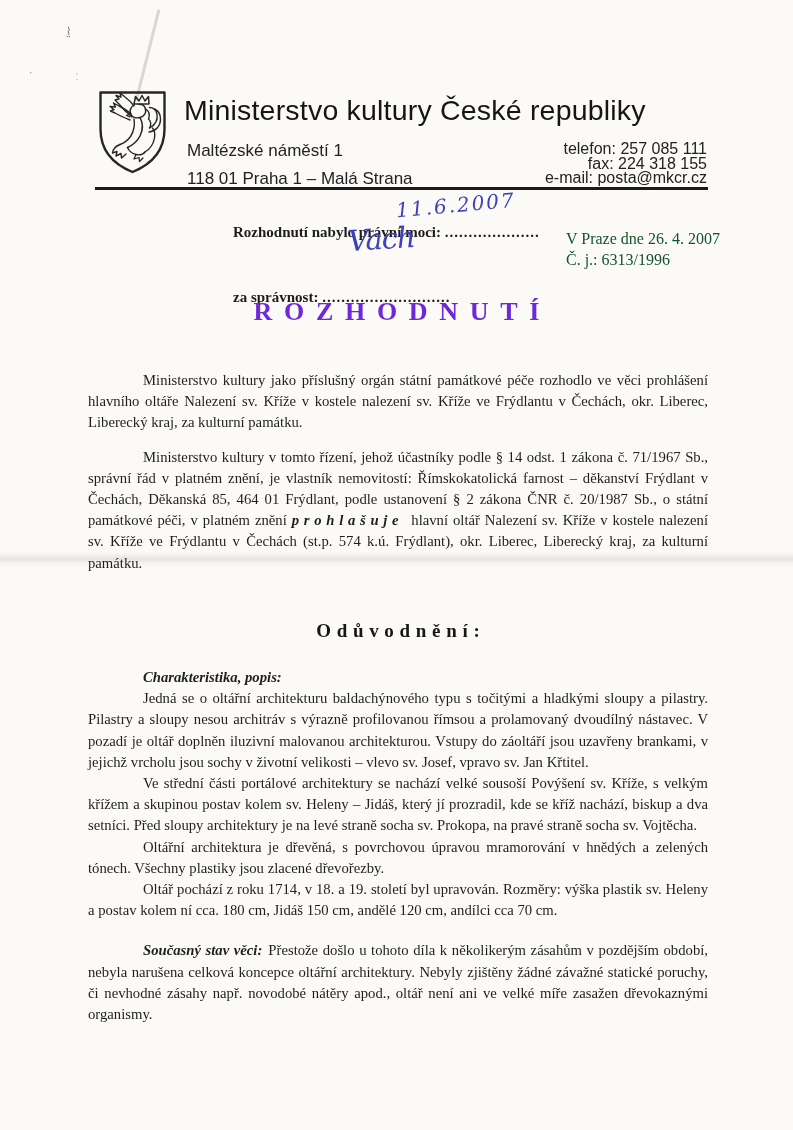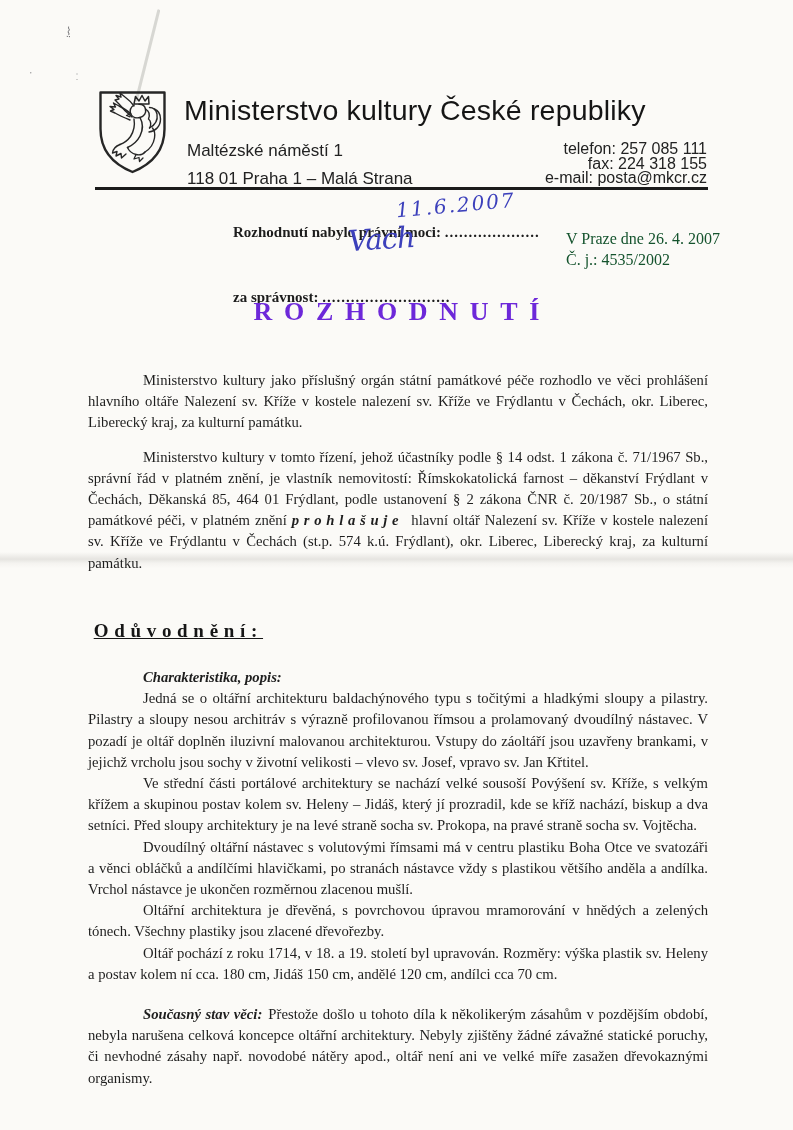--- a/index.html
+++ b/index.html
@@ -64,22 +64,22 @@
   }
   
   .body-text{
     position:absolute;left:88px;top:370px;width:620px;
     font-size:14.7px;line-height:21.2px;text-align:justify;color:#1e1e1e;
   }
   .body-text p{margin:0;text-indent:55px;}
   .p-op1{margin-bottom:13px !important;}
   .emph{font-weight:bold;font-style:italic;letter-spacing:.32em;margin:0 8px 0 5px;white-space:nowrap;}
   .just-heading{
-    margin:46px 0 26px 0;text-align:left;text-indent:.3em;
-    font-size:19px;font-weight:bold;letter-spacing:.3em;color:#161616;text-decoration:underline;
+    margin:46px 0 26px 0;text-align:center;text-indent:.3em;
+    font-size:19px;font-weight:bold;letter-spacing:.3em;color:#161616;
   }
   .runin{font-weight:bold;font-style:italic;margin-right:6px;}
   .char-head{display:block;text-indent:55px;margin-bottom:0;}
   .p-state{margin-top:19px !important;}
   [data-name]{box-sizing:border-box;}
 </style>
 </head>
 <body>
 
 <div class="scan" data-name="scanned-decision-document">
@@ -125,34 +125,33 @@
     <div data-name="email-line">e-mail: posta@mkcr.cz</div>
   </div>
   <div class="head-rule" data-name="letterhead-divider"></div>
 
   <div class="meta-line meta-legal" data-name="legal-force-line"><span data-name="legal-force-label">Rozhodnutí nabylo právní moci: </span><span class="dots" data-name="dotted-line">....................</span></div>
   <div class="hand hand-date" data-name="handwritten-legal-force-date">11.6.2007</div>
   <div class="meta-line meta-correct" data-name="correctness-line"><span data-name="correctness-label">za správnost: </span><span class="dots" data-name="dotted-line">...........................</span></div>
   <div class="hand hand-sign" data-name="handwritten-signature">Vach</div>
   <div class="place-block" data-name="place-and-reference-block">
     <div data-name="place-date-line">V Praze dne 26. 4. 2007</div>
-    <div data-name="reference-number-line">Č. j.: 4535/2002</div>
+    <div data-name="reference-number-line">Č. j.: 6313/1996</div>
   </div>
 
   <div class="doc-title" data-name="document-title">ROZHODNUTÍ</div>
 
   <div class="body-text" data-name="document-body">
     <p class="p-op1" data-name="operative-paragraph-1">Ministerstvo kultury jako příslušný orgán státní památkové péče rozhodlo ve věci prohlášení hlavního oltáře Nalezení sv. Kříže v kostele nalezení sv. Kříže ve Frýdlantu v Čechách, okr. Liberec, Liberecký kraj, za kulturní památku.</p>
     <p data-name="operative-paragraph-2"><span data-name="operative-2-before">Ministerstvo kultury v tomto řízení, jehož účastníky podle § 14 odst. 1 zákona č. 71/1967 Sb., správní řád v platném znění, je vlastník nemovitostí: Římskokatolická farnost – děkanství Frýdlant v Čechách, Děkanská 85, 464 01 Frýdlant, podle ustanovení § 2 zákona ČNR  č. 20/1987 Sb., o státní památkové péči, v platném znění</span><span class="emph" data-name="declares-emphasis">prohlašuje</span><span data-name="operative-2-after">hlavní oltář Nalezení sv. Kříže v kostele nalezení sv. Kříže ve Frýdlantu v Čechách (st.p. 574 k.ú. Frýdlant), okr. Liberec, Liberecký kraj, za kulturní památku.</span></p>
 
     <div class="just-heading" data-name="justification-heading">Odůvodnění:</div>
 
     <span class="runin char-head" data-name="characteristics-heading">Charakteristika, popis:</span>
     <p data-name="characteristics-paragraph-1">Jedná se o oltářní architekturu baldachýnového typu s točitými a hladkými sloupy a pilastry. Pilastry a sloupy nesou architráv s výrazně profilovanou římsou a prolamovaný dvoudílný nástavec. V pozadí je oltář doplněn iluzivní malovanou architekturou. Vstupy do záoltáří jsou uzavřeny brankami, v jejichž vrcholu jsou sochy v životní velikosti – vlevo sv. Josef, vpravo sv. Jan Křtitel.</p>
     <p data-name="characteristics-paragraph-2">Ve střední části portálové architektury se nachází velké sousoší Povýšení sv. Kříže, s velkým křížem a skupinou postav kolem sv. Heleny – Jidáš, který jí prozradil, kde se kříž nachází, biskup a dva setníci. Před sloupy architektury je na levé straně socha sv. Prokopa, na pravé straně socha sv. Vojtěcha.</p>
-    <p data-name="characteristics-paragraph-3">Dvoudílný oltářní nástavec s volutovými římsami má v centru plastiku Boha Otce ve svatozáři a věnci obláčků a andílčími hlavičkami, po stranách nástavce vždy s plastikou většího anděla a andílka. Vrchol nástavce je ukončen rozměrnou zlacenou mušlí.</p>
     <p data-name="characteristics-paragraph-4">Oltářní architektura je dřevěná, s povrchovou úpravou mramorování v hnědých a zelených tónech. Všechny plastiky jsou zlacené dřevořezby.</p>
     <p data-name="characteristics-paragraph-5">Oltář pochází z roku 1714, v 18. a 19. století byl upravován. Rozměry: výška plastik sv. Heleny a postav kolem ní cca. 180 cm, Jidáš 150 cm, andělé 120 cm, andílci cca 70 cm.</p>
 
     <p class="p-state" data-name="current-state-paragraph"><span class="runin" data-name="current-state-heading">Současný stav věci:</span><span data-name="current-state-text">Přestože došlo u tohoto díla k několikerým zásahům v pozdějším období, nebyla narušena celková koncepce oltářní architektury. Nebyly zjištěny žádné závažné statické poruchy, či nevhodné zásahy např. novodobé nátěry apod., oltář není ani ve velké míře zasažen dřevokaznými organismy.</span></p>
   </div>
 
 </div>
 
 </body></html>

